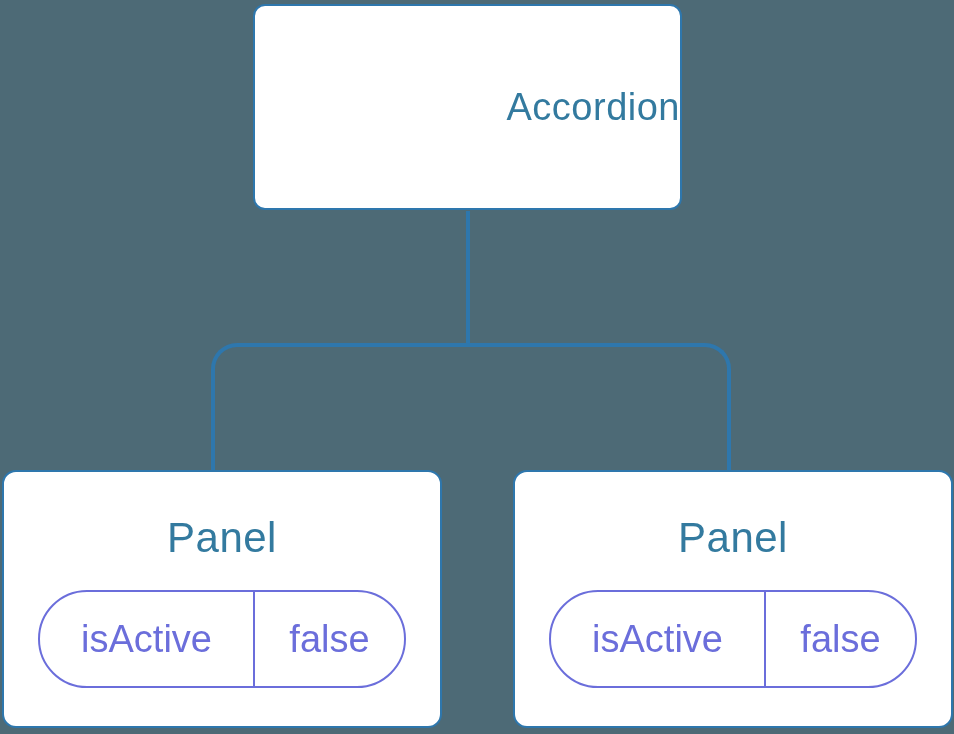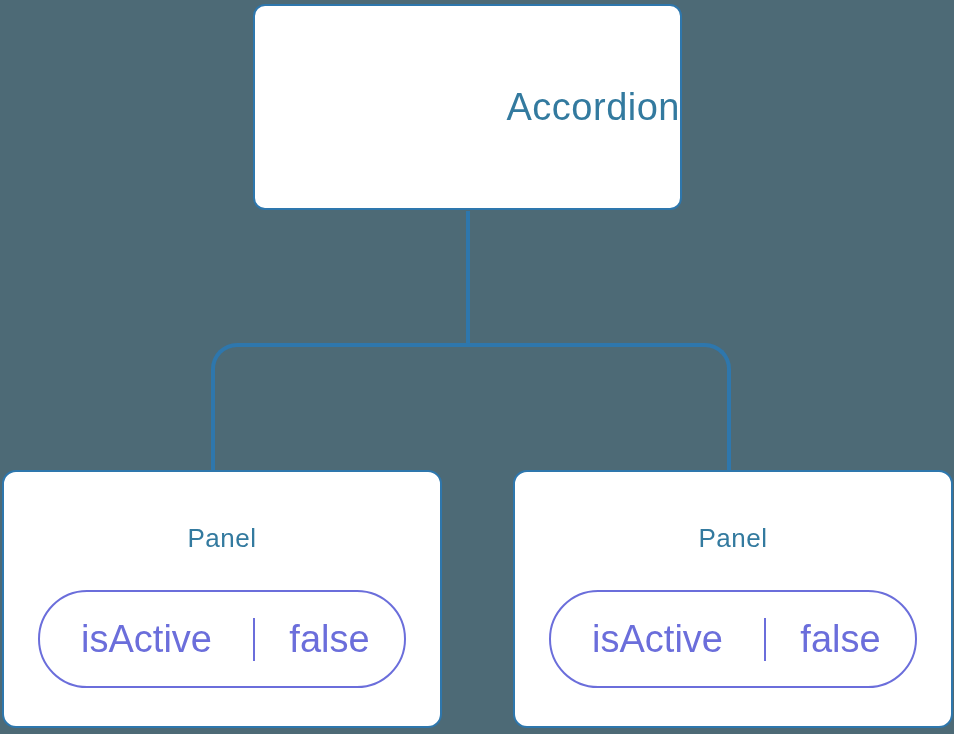--- a/index.html
+++ b/index.html
@@ -55,33 +55,32 @@
     top: 470px;
     width: 440px; height: 258px;
     border-radius: 14px;
     display: flex; flex-direction: column; align-items: center;
     padding-top: 44px;
   }
   .panel-left  { left: 2px; }
   .panel-right { left: 513px; }
   .panel-title {
     color: var(--node_text);
-    font-size: 26px;
+    font-size: 42px;
     line-height: 44px;
     letter-spacing: 0.5px;
   }
   .state-pill {
     margin-top: 30px;
     width: 368px; height: 98px;
     border: 2px solid var(--state);
     border-radius: 49px;
     display: flex;
     color: var(--state);
     font-size: 38px;
-    align-items: center;
   }
   .state-key {
     width: 215px;
     border-right: 2px solid var(--state);
     display: flex; align-items: center; justify-content: center;
   }
   .state-value {
     flex: 1;
     display: flex; align-items: center; justify-content: center;
   }

